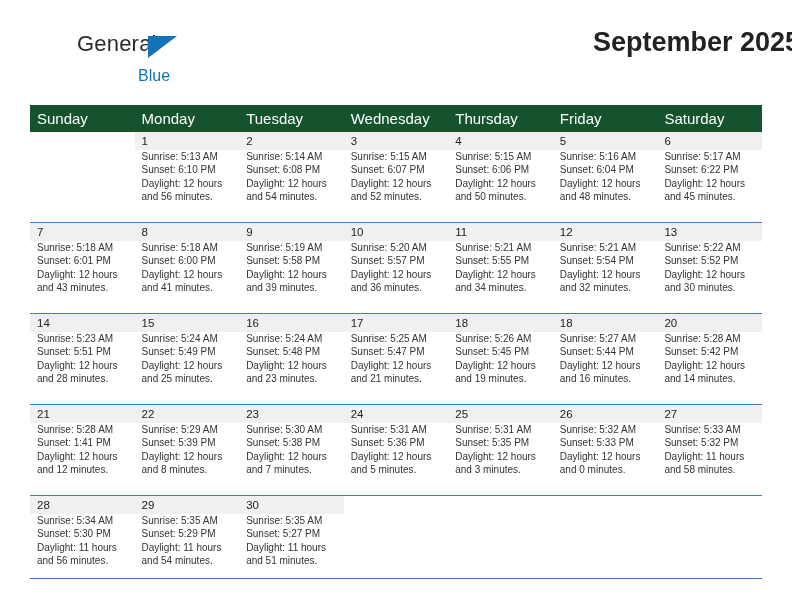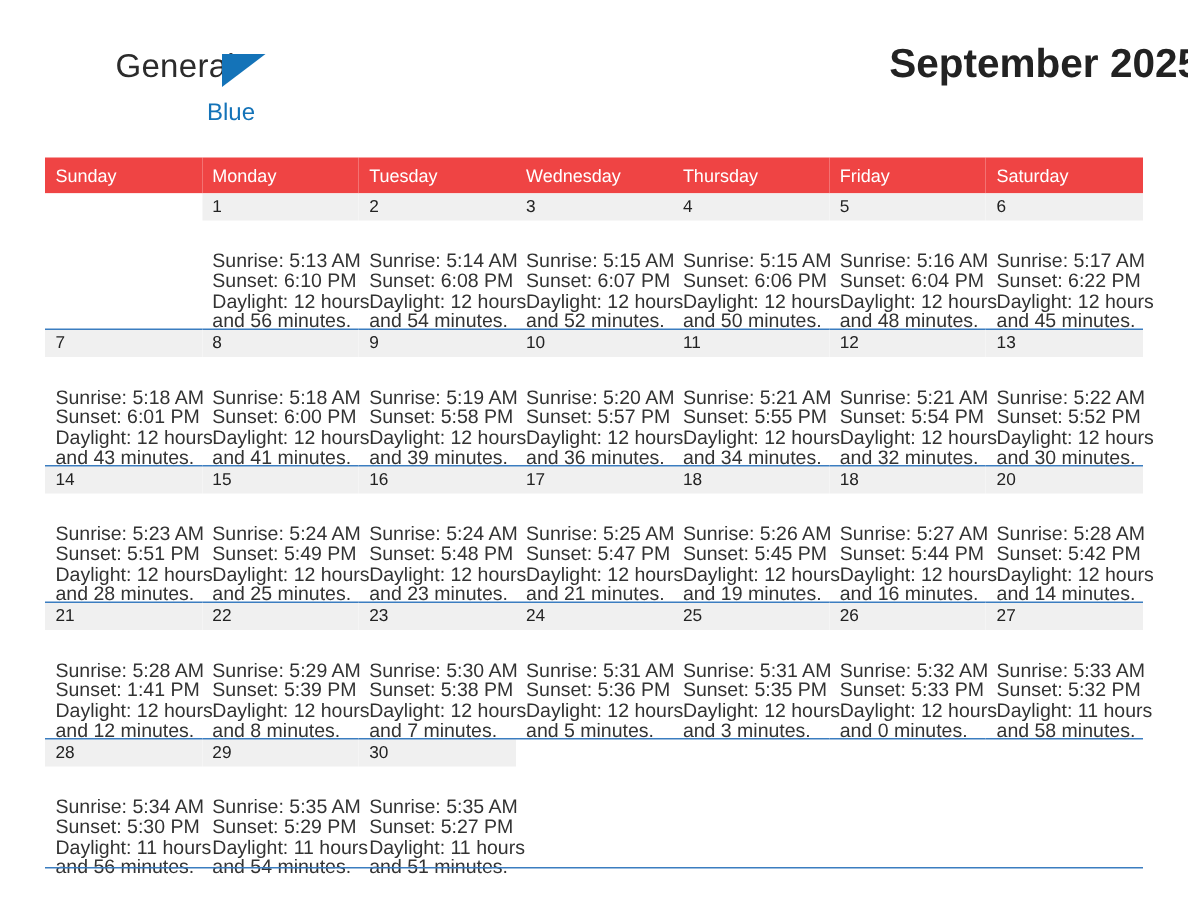--- a/index.html
+++ b/index.html
@@ -90,23 +90,23 @@
     left: 30px;
     top: 105px;
     width: 732px;
   }
   table.cal-table {
     width: 732px;
     border-collapse: collapse;
     table-layout: fixed;
   }
   thead th {
-    background: #ef4444;
+    background: #14532d;
     color: #ffffff;
-    font-size: 12px;
+    font-size: 15px;
     font-weight: normal;
     text-align: left;
     padding: 5px 0 5px 7px;
     height: 19px;
     box-sizing: border-box;
   }
   tbody tr.week-row > td {
     vertical-align: top;
     padding: 0;
     height: 90px;
@@ -126,22 +126,22 @@
     color: #222222;
     padding: 3px 0 3px 7px;
     height: 18px;
     box-sizing: border-box;
     line-height: 12px;
   }
   .cell-empty .daynum {
     background: #ffffff;
   }
   .details {
-    padding: 20px 6px 0 7px;
-    font-size: 13px;
+    padding: 0 6px 0 7px;
+    font-size: 10px;
     line-height: 13.4px;
     color: #333333;
   }
   .details div {
     white-space: nowrap;
   }
   .bottom-rule {
     position: absolute;
     left: 30px;
     top: 578px;

